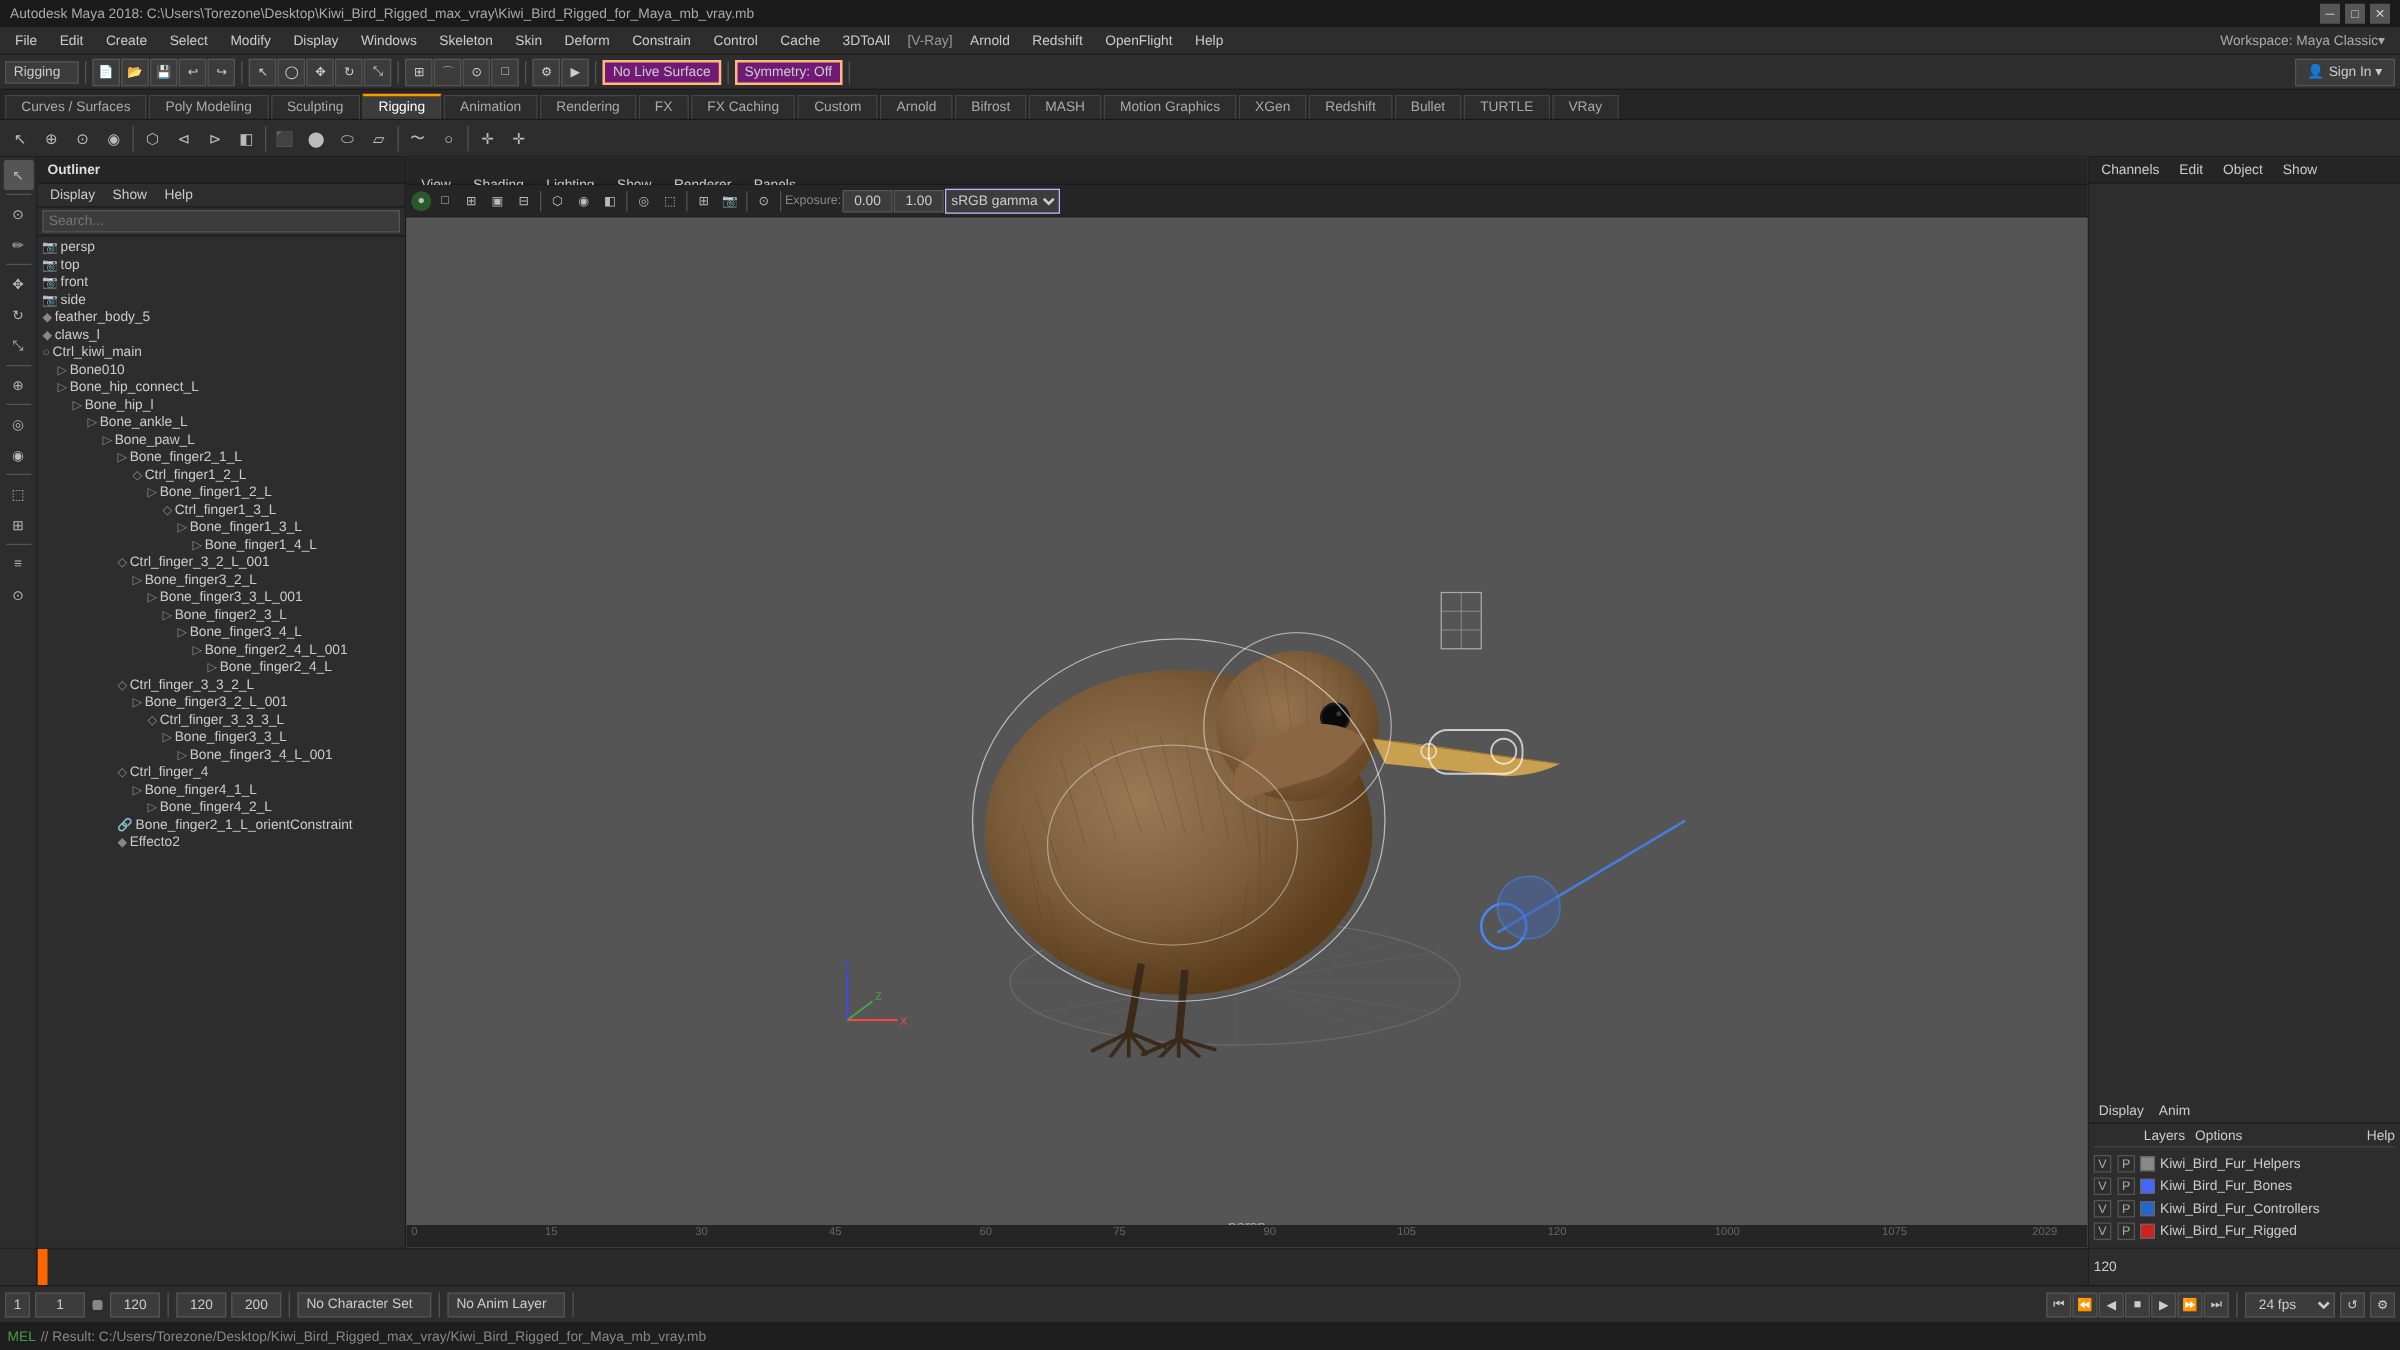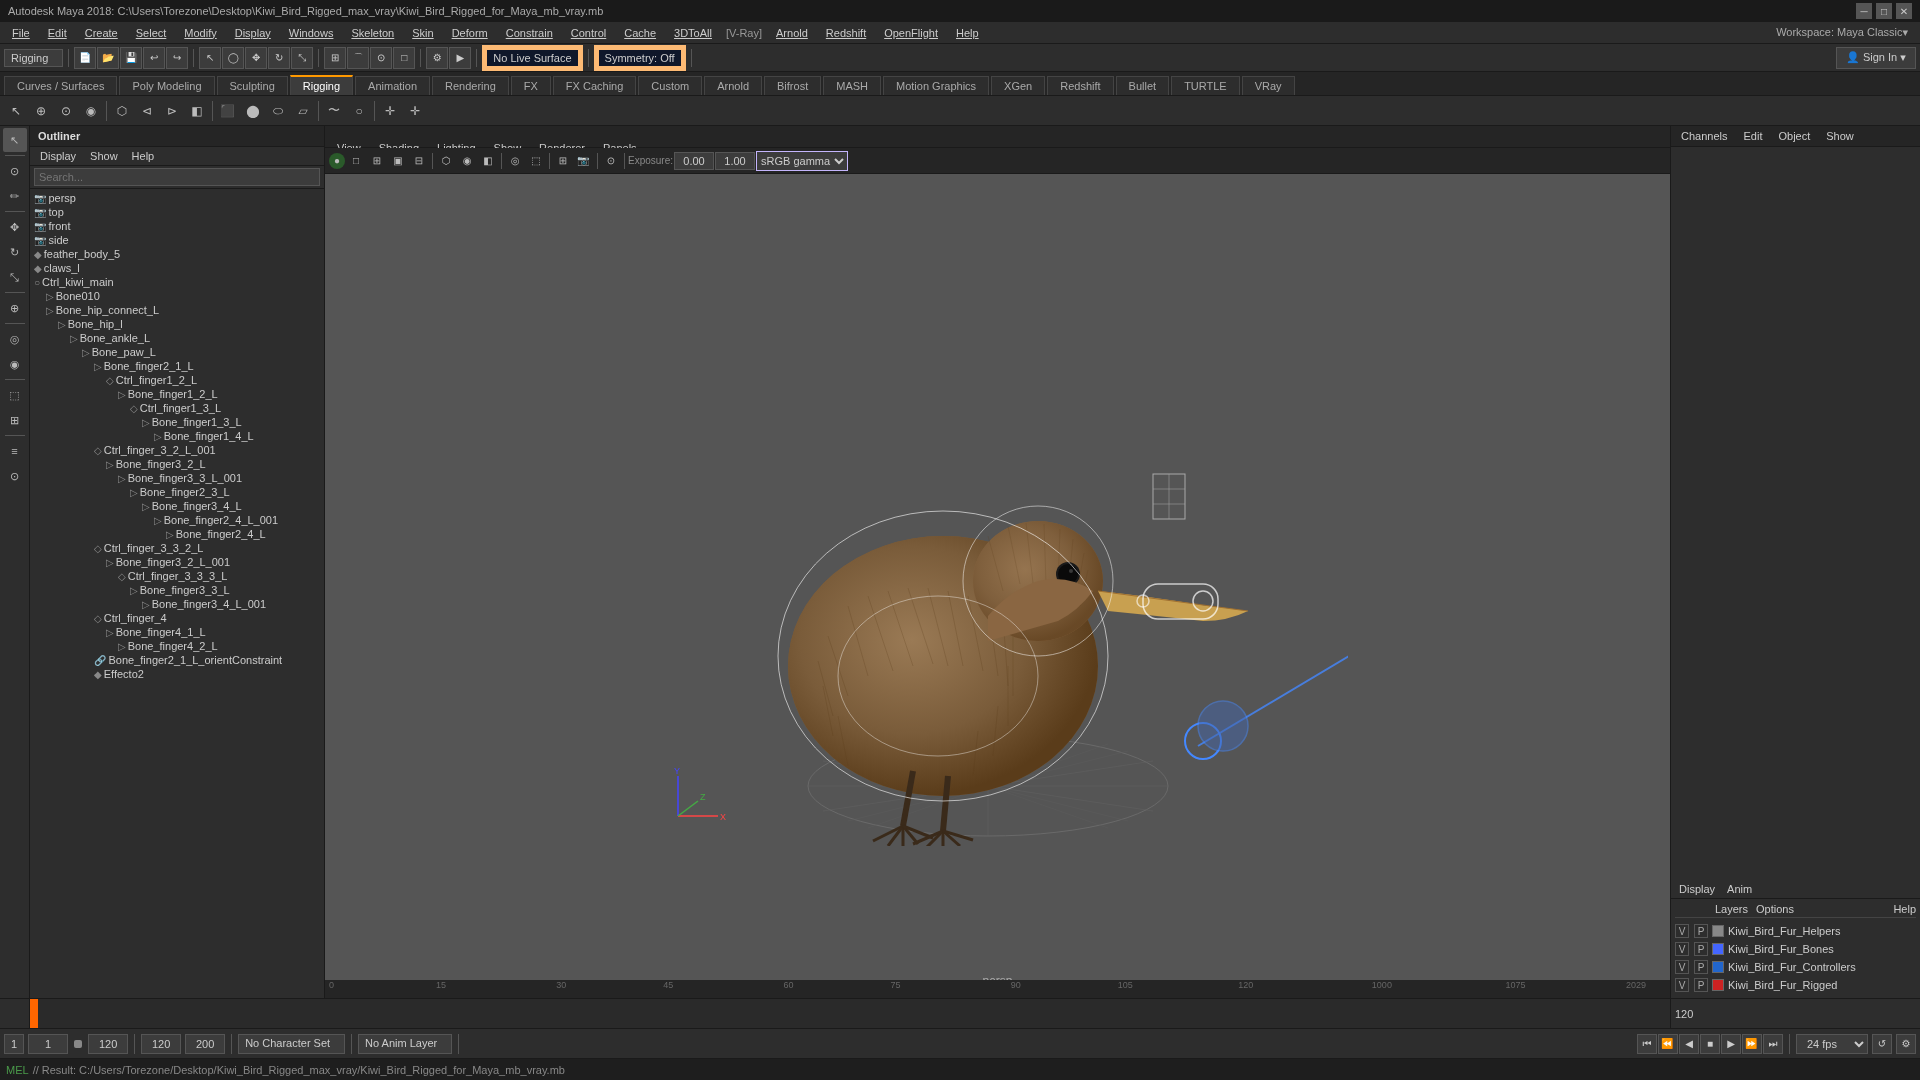--- a/index.html
+++ b/index.html
@@ -6,31 +6,31 @@
     body { width: 1920px; height: 1080px; background: #3c3c3c; font-family: 'Segoe UI', Arial, sans-serif; font-size: 11px; color: #cccccc; overflow: hidden; user-select: none; }
 
     
     #title-bar { width: 100%; height: 22px; background: #1a1a1a; display: flex; align-items: center; padding: 0 8px; justify-content: space-between; }
     #title-bar .title-text { color: #aaa; font-size: 11px; }
     #title-bar .win-controls { display: flex; gap: 4px; }
     #title-bar .win-btn { width: 16px; height: 16px; background: #555; border: none; color: #ccc; font-size: 10px; cursor: pointer; display: flex; align-items: center; justify-content: center; }
 
     
     #menu-bar { width: 100%; height: 22px; background: #2d2d2d; display: flex; align-items: center; padding: 0 4px; gap: 2px; border-bottom: 1px solid #1a1a1a; }
-    .menu-item { padding: 2px 8px; color: #ccc; cursor: pointer; font-size: 11px; text-decoration: underline; }
+    .menu-item { padding: 2px 8px; color: #ccc; cursor: pointer; font-size: 11px; }
 
     
     #workspace-label { margin-left: auto; color: #aaa; font-size: 11px; padding-right: 8px; }
 
     
     #toolbar1 { width: 100%; height: 28px; background: #2d2d2d; display: flex; align-items: center; padding: 0 4px; gap: 2px; border-bottom: 1px solid #1a1a1a; }
     .toolbar-group { display: flex; align-items: center; gap: 1px; }
     .toolbar-sep { width: 1px; height: 18px; background: #555; margin: 0 3px; }
     .tb-btn { width: 22px; height: 22px; background: #3c3c3c; border: 1px solid #555; color: #ccc; cursor: pointer; display: flex; align-items: center; justify-content: center; font-size: 10px; }
-    .tb-label { padding: 2px 6px; color: #ccc; font-size: 11px; background: #0f172a; border: 5px solid #fdba74; cursor: pointer; }
+    .tb-label { padding: 2px 6px; color: #ccc; font-size: 11px; background: #701a75; border: 2px solid #fdba74; cursor: pointer; }
     .tb-dropdown { padding: 2px 14px 2px 6px; color: #ccc; font-size: 11px; background: #3c3c3c; border: 1px solid #555; cursor: pointer; position: relative; }
 
     
     #tab-bar { width: 100%; height: 24px; background: #252525; display: flex; align-items: flex-end; padding: 0 4px; border-bottom: 1px solid #1a1a1a; }
     .tab { padding: 3px 12px; font-size: 11px; color: #aaa; cursor: pointer; border-top: 1px solid #444; border-left: 1px solid #444; border-right: 1px solid #444; background: #2d2d2d; margin-right: 2px; }
     .tab.active { background: #3c3c3c; color: #fff; border-top: 2px solid #ff9900; }
 
     
     #icon-toolbar { width: 100%; height: 30px; background: #2d2d2d; display: flex; align-items: center; padding: 0 4px; gap: 1px; border-bottom: 1px solid #1a1a1a; }
     .icon-btn { width: 24px; height: 24px; background: transparent; border: none; color: #bbb; cursor: pointer; display: flex; align-items: center; justify-content: center; font-size: 12px; border-radius: 2px; }

